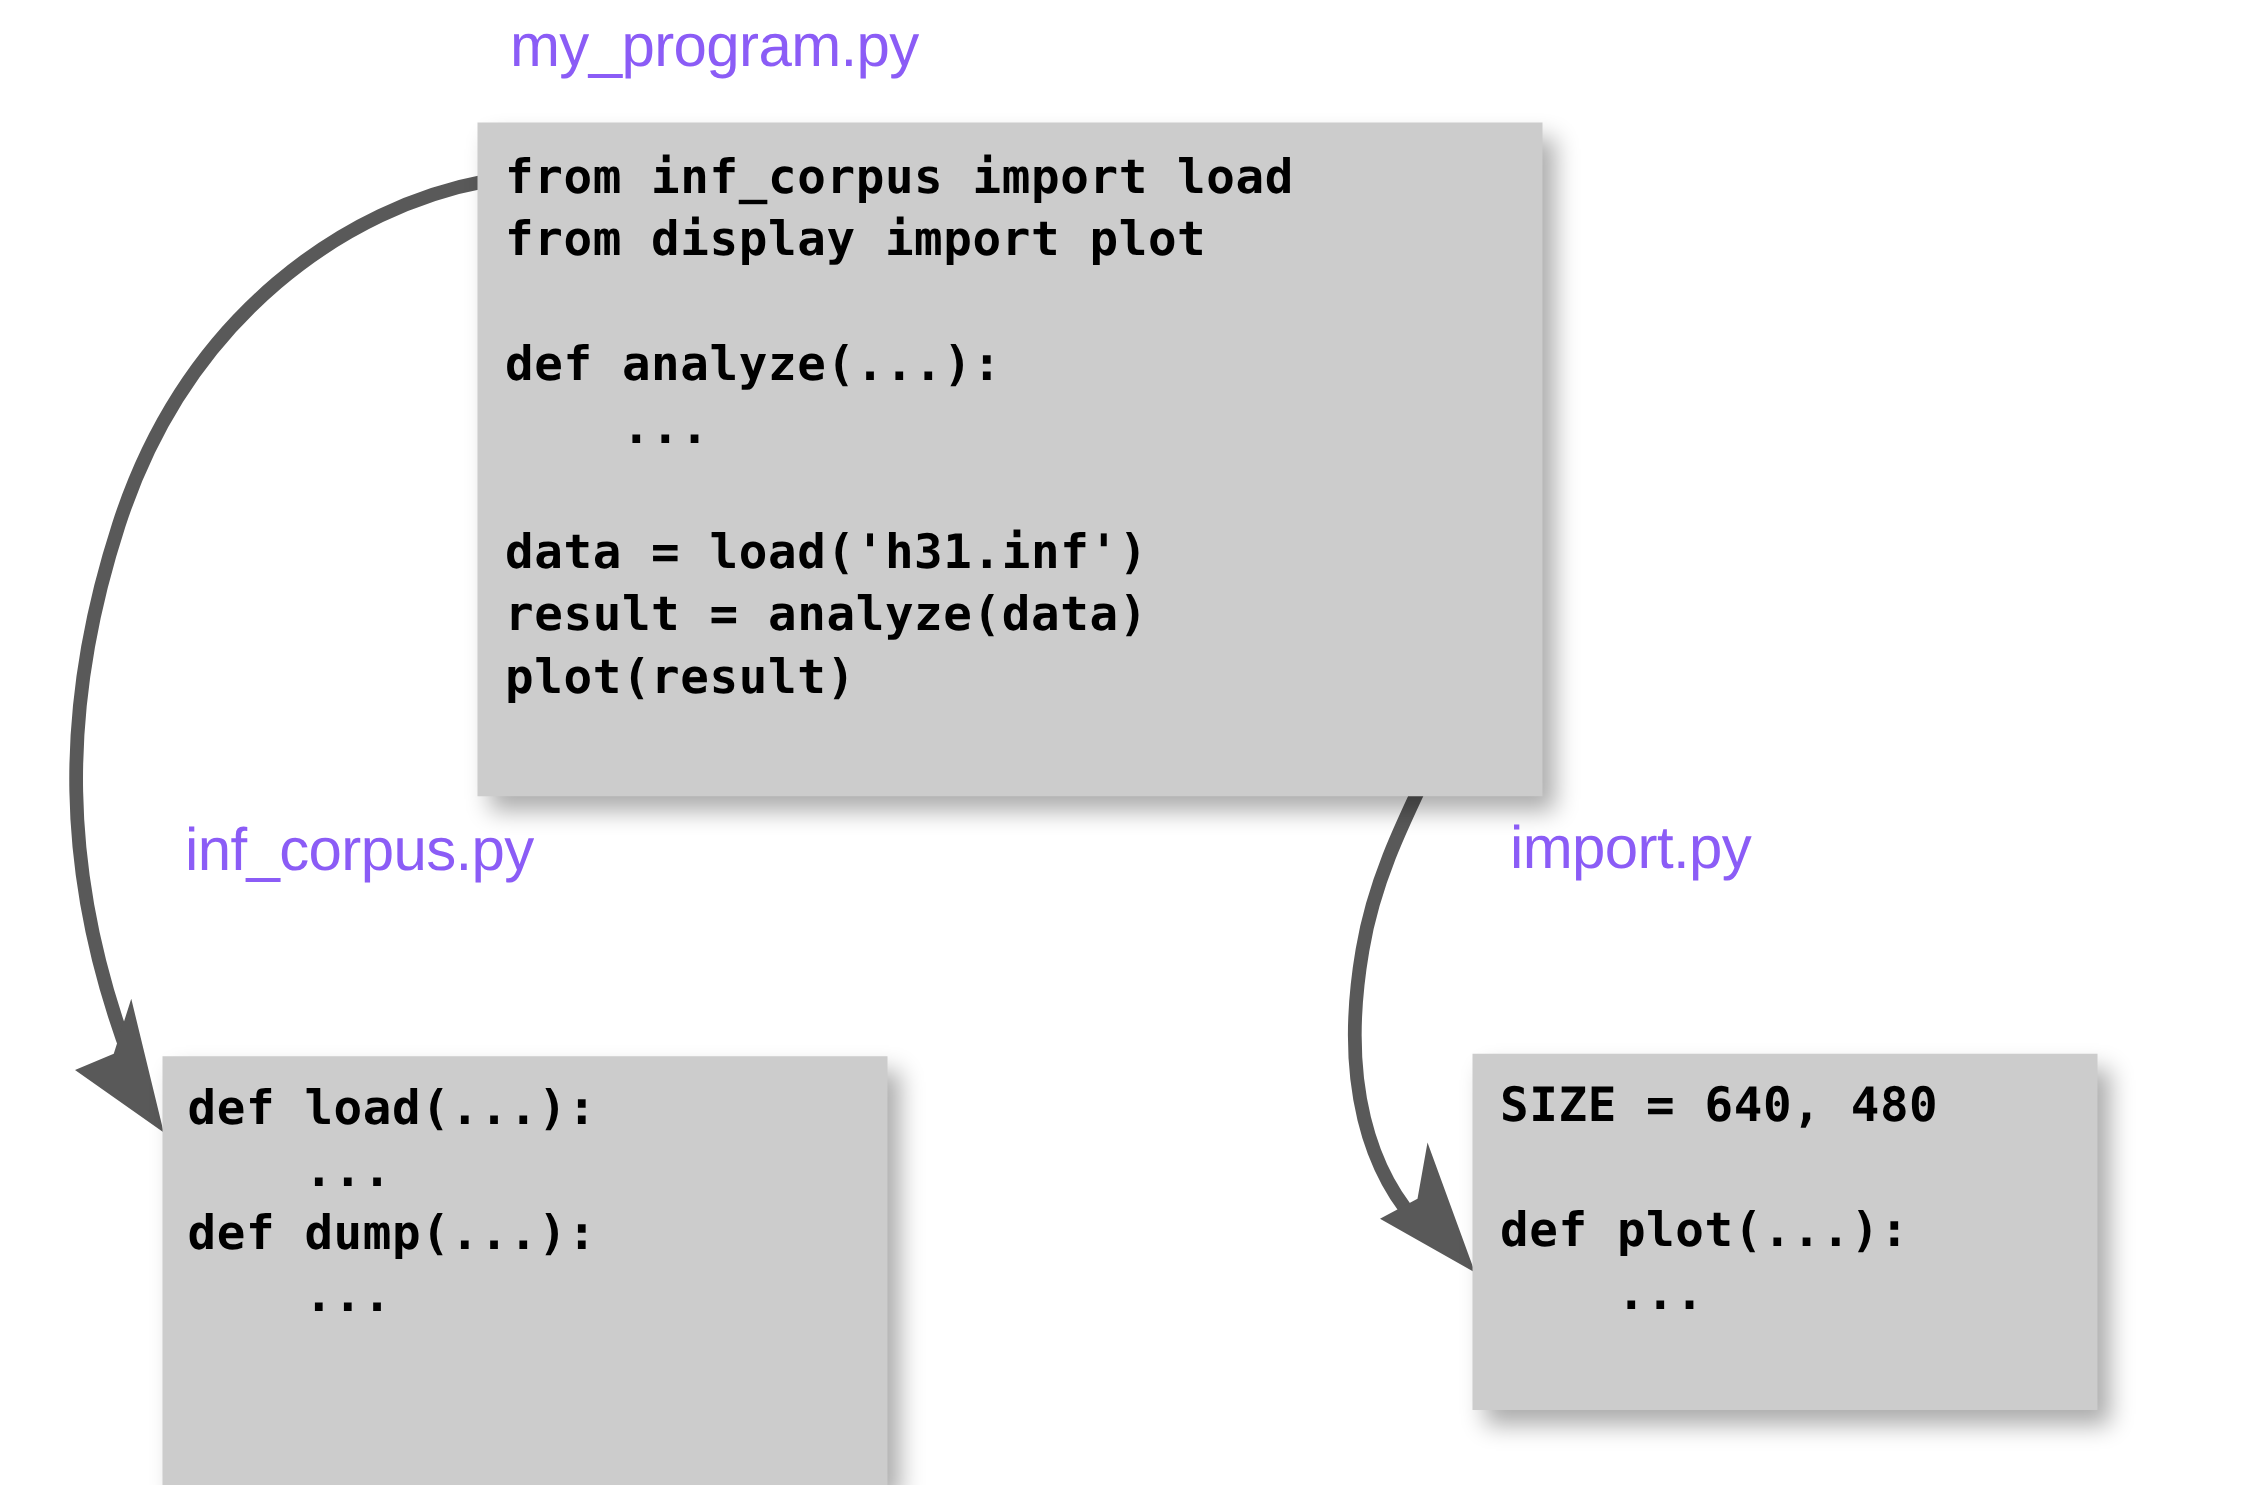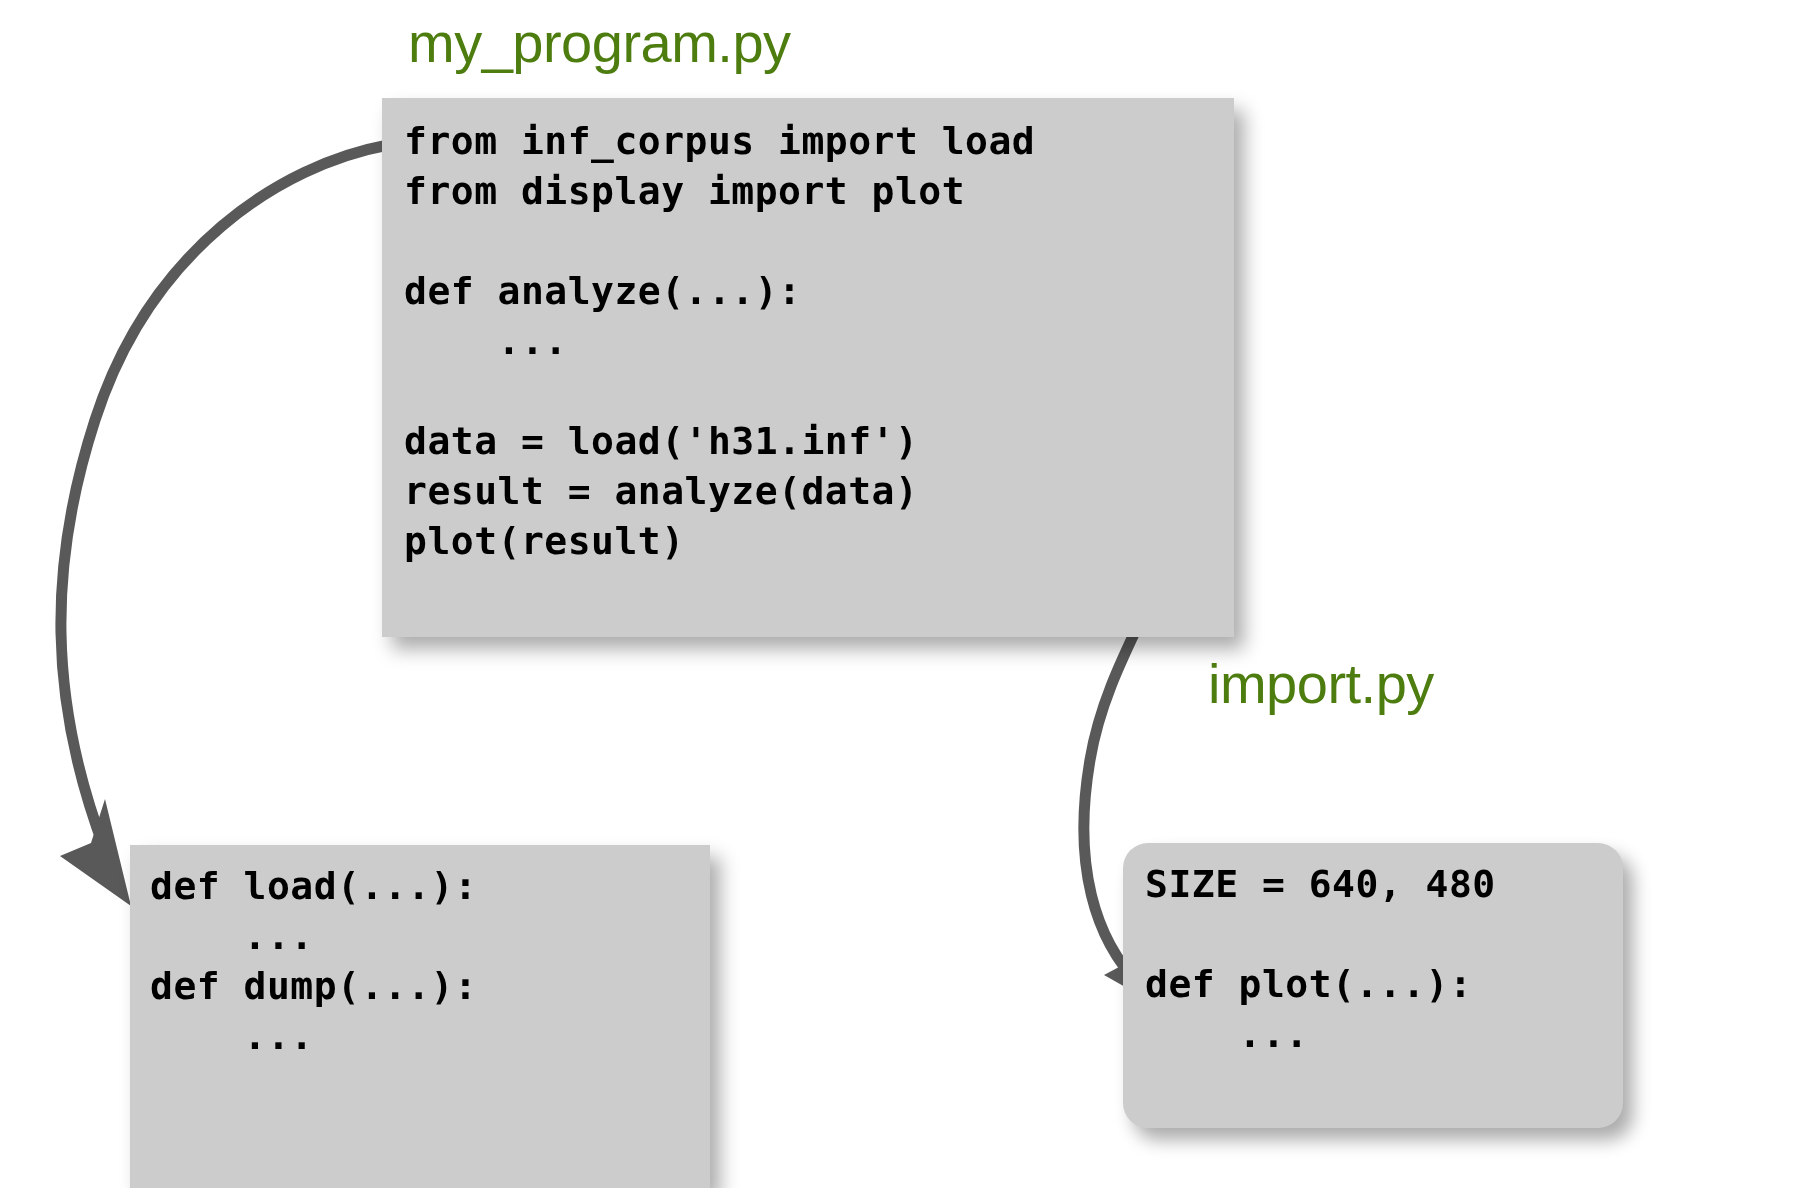--- a/index.html
+++ b/index.html
@@ -11,23 +11,23 @@
     position: relative;
     width: 1800px;
     height: 1188px;
     background: #ffffff;
     overflow: hidden;
     font-family: "Liberation Sans", sans-serif;
   }
   .file-label {
     position: absolute;
     font-family: "Liberation Sans", sans-serif;
-    font-size: 56px;
+    font-size: 48px;
     font-weight: 400;
-    color: #4d7c0f;
+    color: #8b5cf6;
     letter-spacing: -0.5px;
     white-space: nowrap;
   }
   .code-box {
     position: absolute;
     background: #cccccc;
     box-shadow: 10px 12px 18px rgba(0,0,0,0.33);
     box-sizing: border-box;
   }
   .code-text {
@@ -87,28 +87,29 @@
 from display import plot
 
 def analyze(...):
     ...
 
 data = load('h31.inf')
 result = analyze(data)
 plot(result)</div>
   </div>
 
+  <div class="file-label" style="left:148px; top:653px;">inf_corpus.py</div>
   <div class="code-box" style="left:130px; top:845px; width:580px; height:343px;">
     <div class="code-text" style="left:20px; top:16px;">def load(...):
     ...
 def dump(...):
     ...</div>
   </div>
 
   <div class="file-label" style="left:1208px; top:651px;">import.py</div>
-  <div class="code-box" style="left:1123px; top:843px; width:500px; height:285px;border-radius:25px;">
+  <div class="code-box" style="left:1178px; top:843px; width:500px; height:285px;">
     <div class="code-text" style="left:22px; top:16px;">SIZE = 640, 480
 
 def plot(...):
     ...</div>
   </div>
 
 </div>
 
 </body></html>

